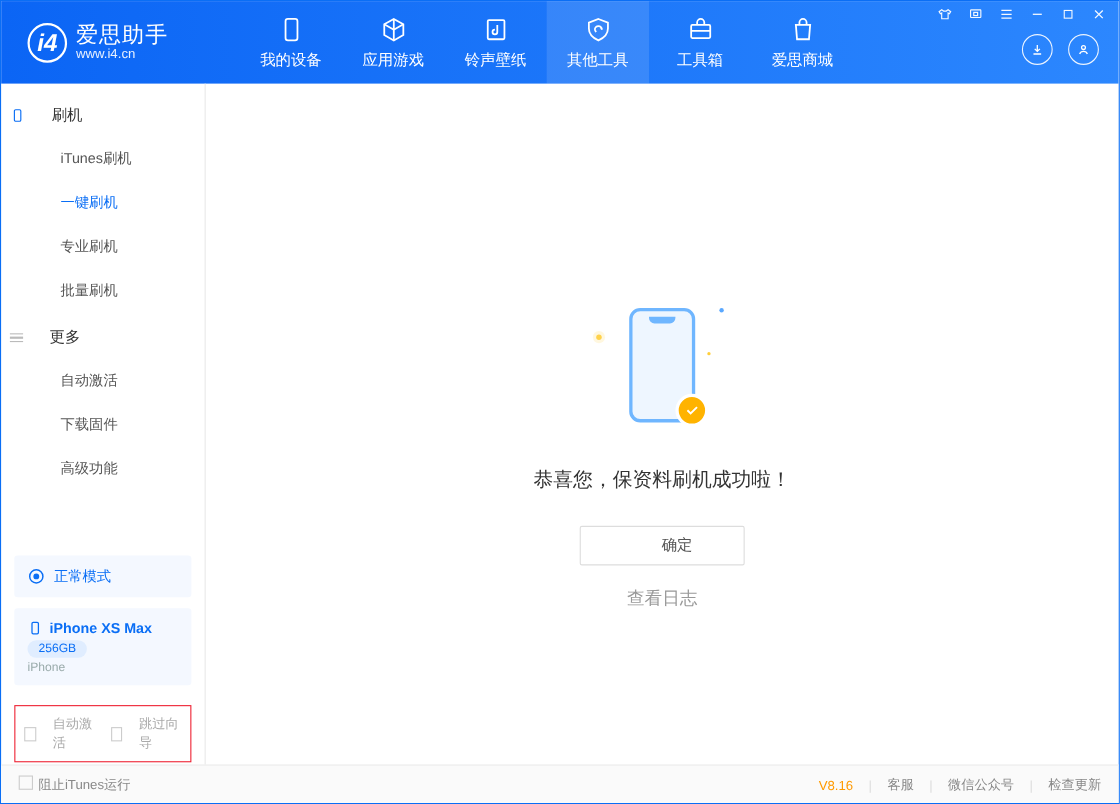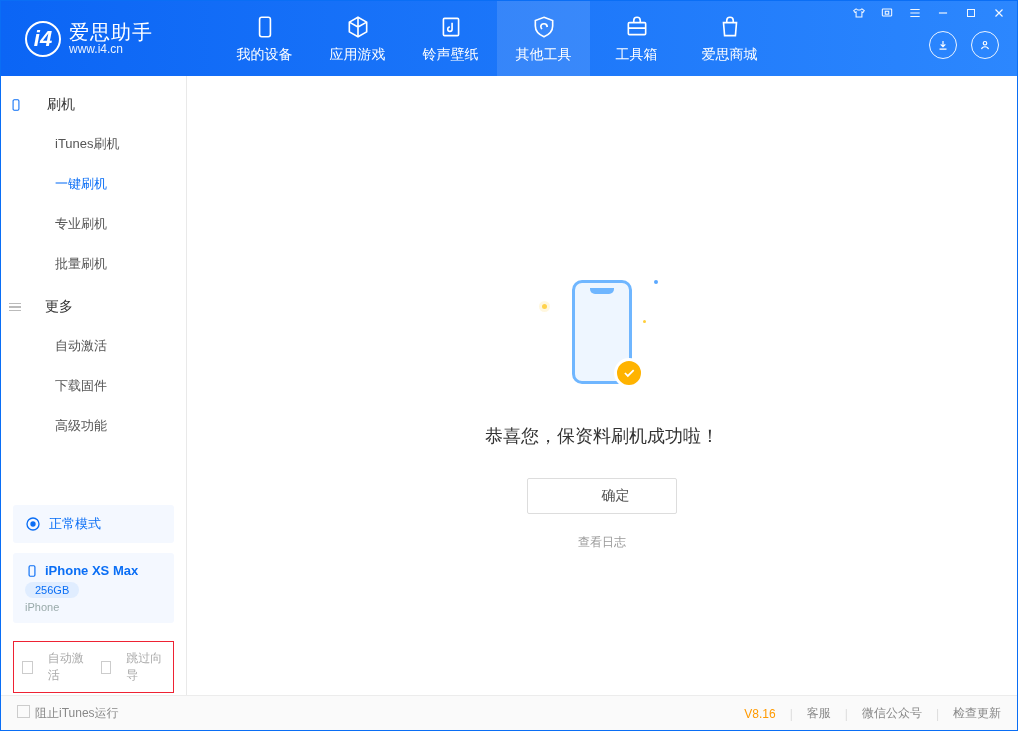--- a/index.html
+++ b/index.html
@@ -39,21 +39,21 @@
   .phone-shape { width: 60px; height: 104px; border: 3px solid #6fb6ff; border-radius: 10px; position: absolute; left: 30px; top: 4px; background: #eef6ff; }
   .phone-shape::before { content: ""; position: absolute; top: 5px; left: 50%; transform: translateX(-50%); width: 24px; height: 6px; background: #6fb6ff; border-radius: 0 0 5px 5px; }
   .badge { width: 30px; height: 30px; background: #ffb300; border-radius: 50%; position: absolute; right: 18px; bottom: 8px; border: 3px solid #fff; display: flex; align-items: center; justify-content: center; }
   .badge svg { width: 14px; height: 14px; }
   .spark { position: absolute; width: 6px; height: 6px; background: #5aa8ff; border-radius: 50%; }
   .spark.s1 { background:#ffd24b; left: 0; top: 28px; width:5px; height:5px; box-shadow: 0 0 0 3px rgba(255,210,75,.18);}
   .spark.s2 { right: 4px; top: 4px; width:4px;height:4px;}
   .spark.s3 { right: 16px; top: 44px; width:3px; height:3px; background:#ffce3a;}
   .success-text { font-size: 18px; color: #333; margin-bottom: 30px; }
   .ok-btn { border: 1px solid #ddd; background: #fff; width: 150px; height: 36px; font-size: 14px; color: #555; cursor: pointer; border-radius: 2px; margin-bottom: 20px; padding-left: 27px; }
-  .log-link { font-size: 12px; color: #999; cursor: pointer; }
+  .log-link { font-size: 16px; color: #999; cursor: pointer; }
   .statusbar { height: 36px; border-top: 1px solid #ececec; display: flex; align-items: center; padding: 0 16px; font-size: 12px; color: #888; background: #fafafa; }
   .statusbar label { display: flex; align-items: flex-start; gap: 5px; cursor: pointer; }
   .status-right { margin-left: auto; display: flex; align-items: center; gap: 14px; }
   .status-right .sep { color: #ddd; }
   .ver { color: #ff9a00; }
   .slink { cursor: pointer; color: #888; }
   .ham-lines{display:inline-block;width:12px;}
   .ham-lines i{display:block;height:1.5px;background:#bbb;margin:2px 0;}
 </style>
 </head>

